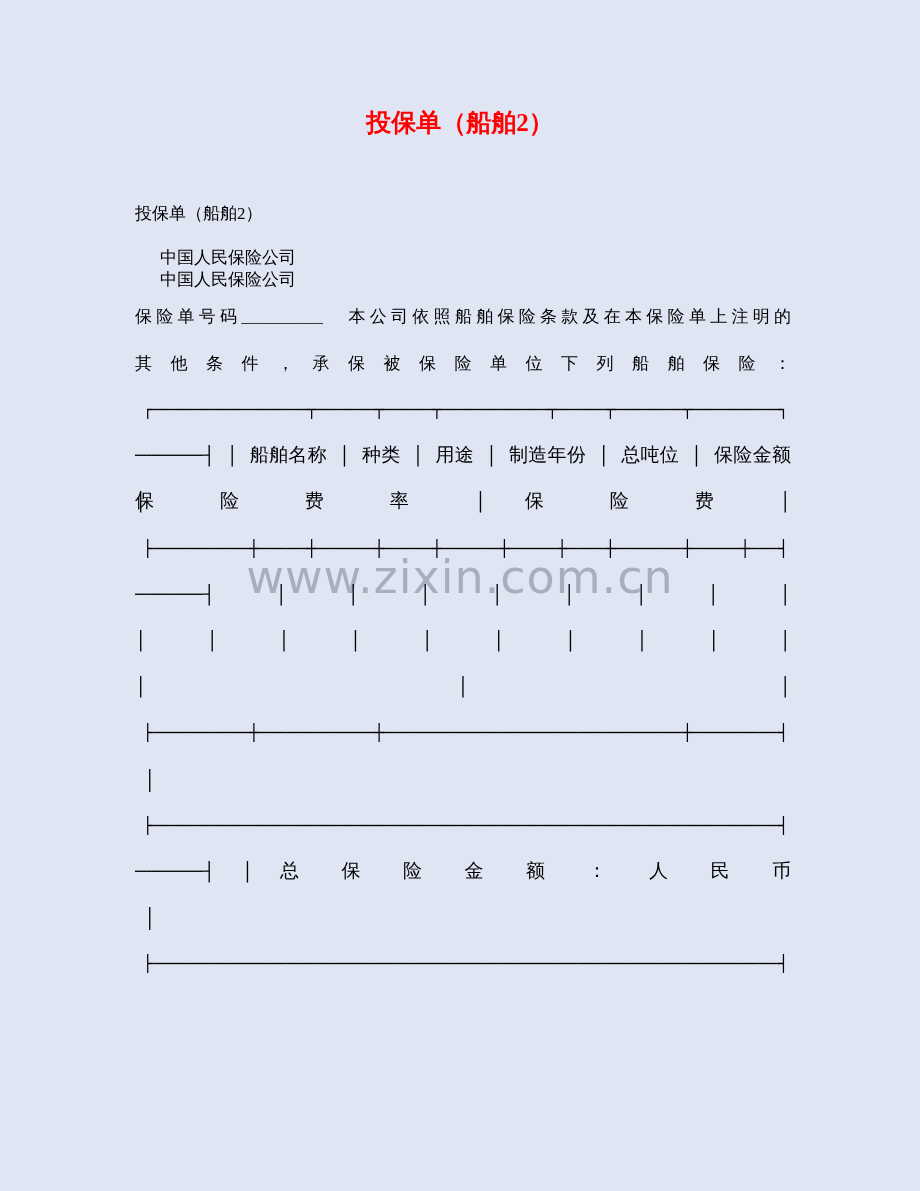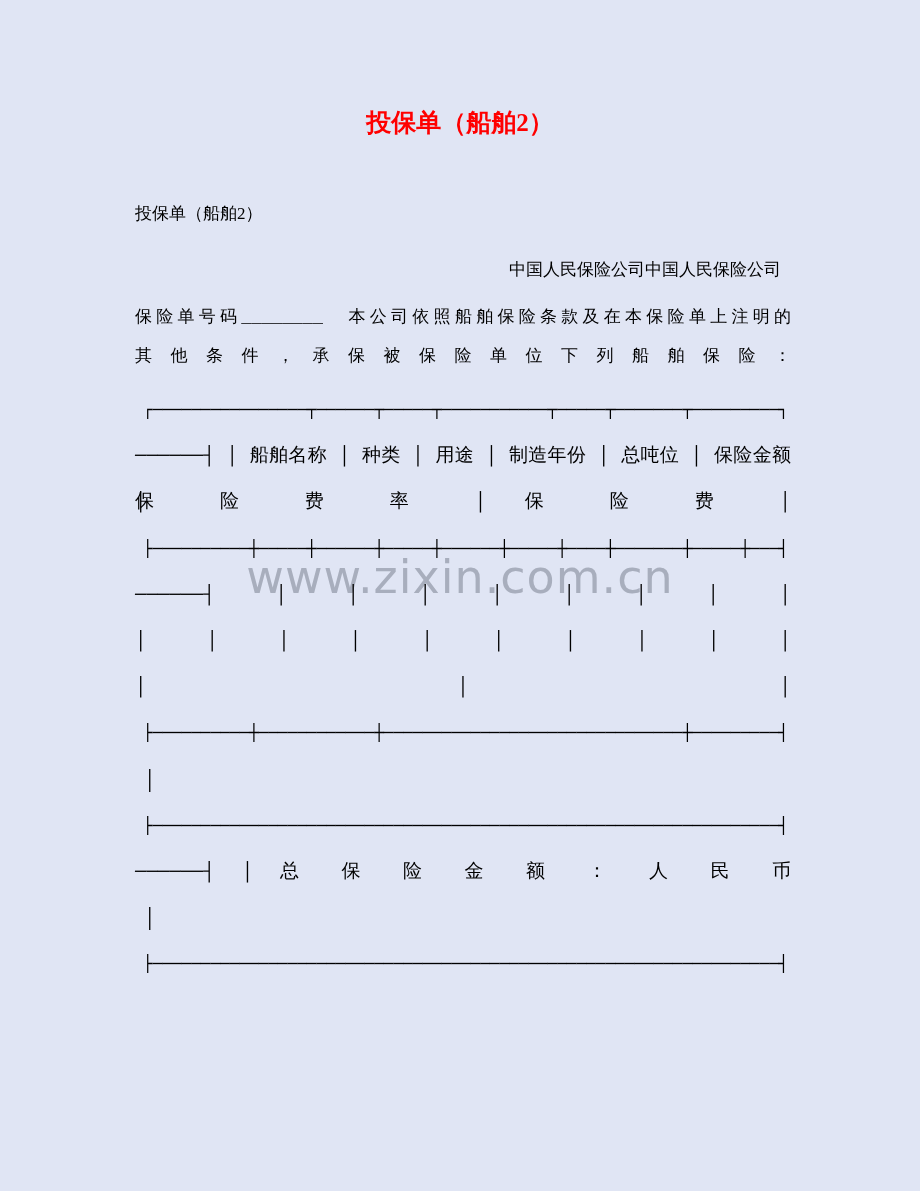--- a/index.html
+++ b/index.html
@@ -41,29 +41,30 @@
   .line {
     position: absolute;
     left: 135px;
     width: 656px;
     font-size: 17px;
     line-height: 22px;
     white-space: normal;
   }
   .subtitle   { top: 203px; }
   .company-line {
-    top: 259px;
+    top: 247px;
     display: flex;
-    justify-content: flex-end;
+    justify-content: flex-start;
     box-sizing: border-box;
     padding-left: 25px;
     padding-right: 10px;
+    flex-direction: column;
   }
   .policy-line { top: 307px; }
-  .terms-line  { top: 346px; }
+  .terms-line  { top: 354px; }
   .justify {
     text-align: justify;
     text-align-last: justify;
     text-justify: inter-word;
     font-family: Liberation Mono, monospace;
   }
   .ins-table {
     position: absolute;
     top: 387px;
     left: 135px;

